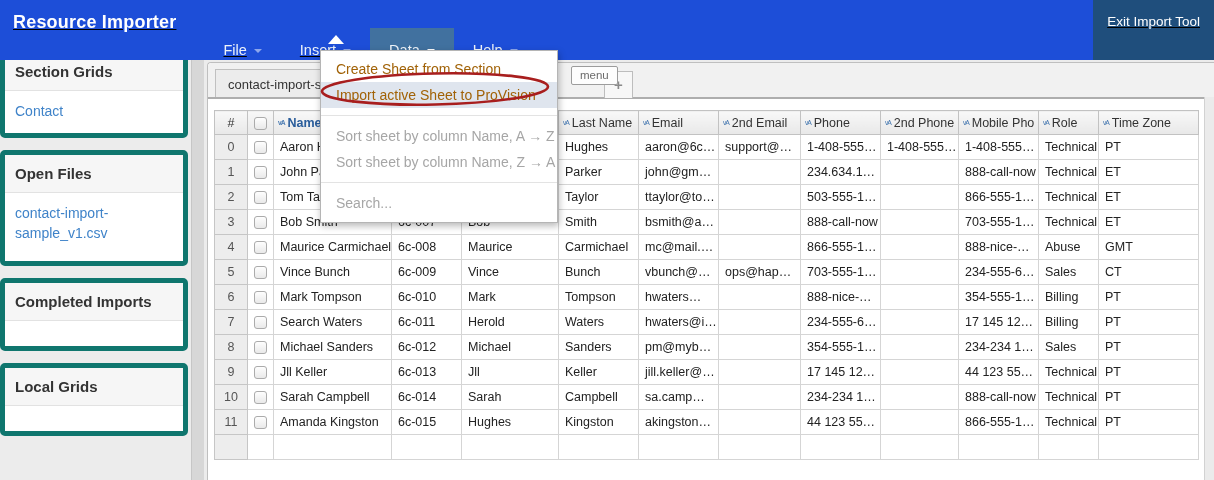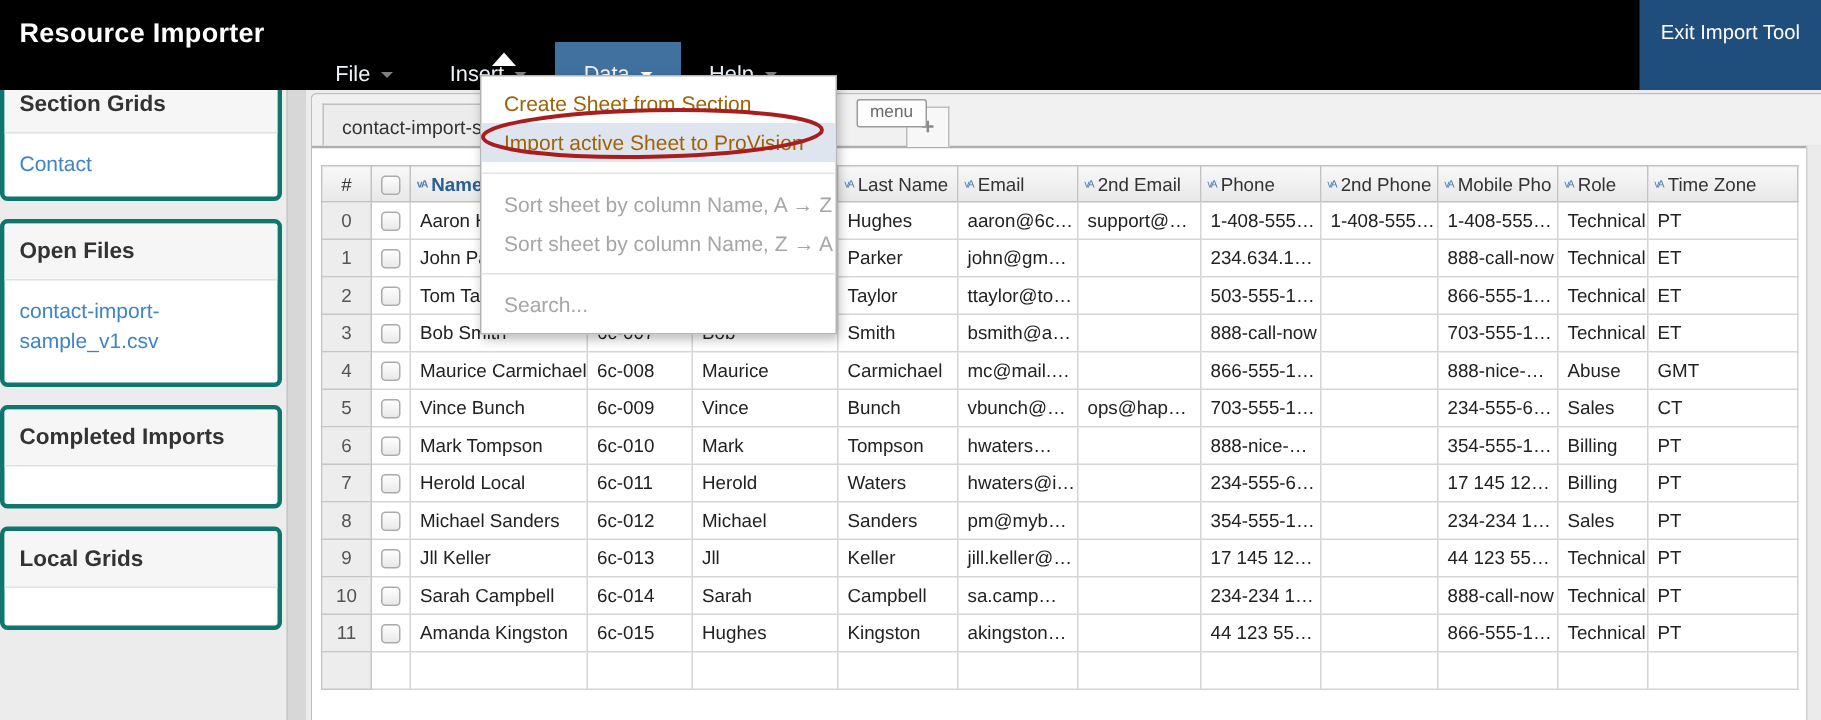--- a/index.html
+++ b/index.html
@@ -2,32 +2,32 @@
 <html><head>
 <meta charset="utf-8">
 <style>
   html,body{margin:0;padding:0;}
   body{
     width:1214px;height:480px;position:relative;overflow:hidden;
     background:#ececec;font-family:"Liberation Sans",sans-serif;
     -webkit-font-smoothing:antialiased;
   }
   
-  .navbar{position:absolute;top:0;left:0;width:1214px;height:60px;background:#000000;display:flex;align-items:stretch;z-index:10;}
+  .navbar{position:absolute;top:0;left:0;width:1214px;height:60px;background:#1d4ed8;display:flex;align-items:stretch;z-index:10;text-decoration:underline;}
   .brand{color:#fff;font-size:18px;font-weight:bold;line-height:44px;padding:0 14px 0 13px;letter-spacing:.2px;}
   .nav-items{display:flex;margin-left:14px;}
   .nav-item{color:#eef3f9;font-size:14.5px;line-height:44px;padding:0 19px;cursor:default;margin-top:28px;}
   .nav-item.active{background:#41719f;}
   .caret{display:inline-block;width:0;height:0;border-left:4px solid transparent;border-right:4px solid transparent;border-top:4px solid rgba(255,255,255,.5);margin-left:7px;vertical-align:2px;}
   .nav-item.active .caret{border-top-color:#fff;}
   .exit-btn{margin-left:auto;background:#1f4e7c;color:#fff;font-size:13.5px;line-height:44px;padding:0 14px;}
   .menu-pointer{position:absolute;left:328px;top:35px;width:0;height:0;border-left:8px solid transparent;border-right:8px solid transparent;border-bottom:9px solid #fff;z-index:51;}
   
   .sidebar{position:absolute;left:0;top:44px;width:190px;bottom:0;background:#ececec;padding-top:4px;box-sizing:border-box;}
-  .side-card{background:#fff;border:3px solid #0f766e;border-radius:5px;margin:0 2px 12px 0;overflow:hidden;}
+  .side-card{background:#fff;border:5px solid #0f766e;border-radius:5px;margin:0 2px 12px 0;overflow:hidden;}
   .side-card .card-header{background:#f6f6f6;border-bottom:1px solid #e2e2e2;padding:10px 10px;font-size:15px;font-weight:bold;color:#333;}
   .side-card .card-body{padding:12px 10px 14px;}
   .side-card .card-body.twoline{padding:10px 10px 18px;line-height:20px;}
   .side-card .card-body.empty{height:25px;padding:0;}
   .side-link{color:#3f83c9;font-size:14px;text-decoration:none;display:block;overflow-wrap:break-word;cursor:pointer;}
   .gutter{position:absolute;left:191px;top:44px;width:12px;bottom:0;background:#d7d7d7;border-left:1px solid #c6c6c6;}
   
   .main-panel{position:absolute;left:207px;top:62px;right:0;bottom:0;background:#fff;border:1px solid #bfbfbf;border-right:none;border-bottom:none;border-top-left-radius:4px;box-sizing:border-box;}
   .tab-strip{position:relative;height:34px;background:#f1f1f1;border-bottom:2px solid #aeaeae;border-top-left-radius:4px;}
   .tab-active{position:absolute;left:7px;top:6px;bottom:0;padding:7px 12px 0;background:#ececec;border:1px solid #c0c0c0;border-bottom:none;font-size:13px;color:#333;white-space:nowrap;}
@@ -234,21 +234,21 @@
           <td></td>
           <td>888-nice-…</td>
           <td></td>
           <td>354-555-1…</td>
           <td>Billing</td>
           <td>PT</td>
         </tr>
         <tr>
           <td class="rownum">7</td>
           <td class="cbcell"><input type="checkbox" class="cb" style=""></td>
-          <td>Herold Local</td>
+          <td>Search Waters</td>
           <td>6c-011</td>
           <td>Herold</td>
           <td>Waters</td>
           <td>hwaters@i…</td>
           <td></td>
           <td>234-555-6…</td>
           <td></td>
           <td>17 145 12…</td>
           <td>Billing</td>
           <td>PT</td>

